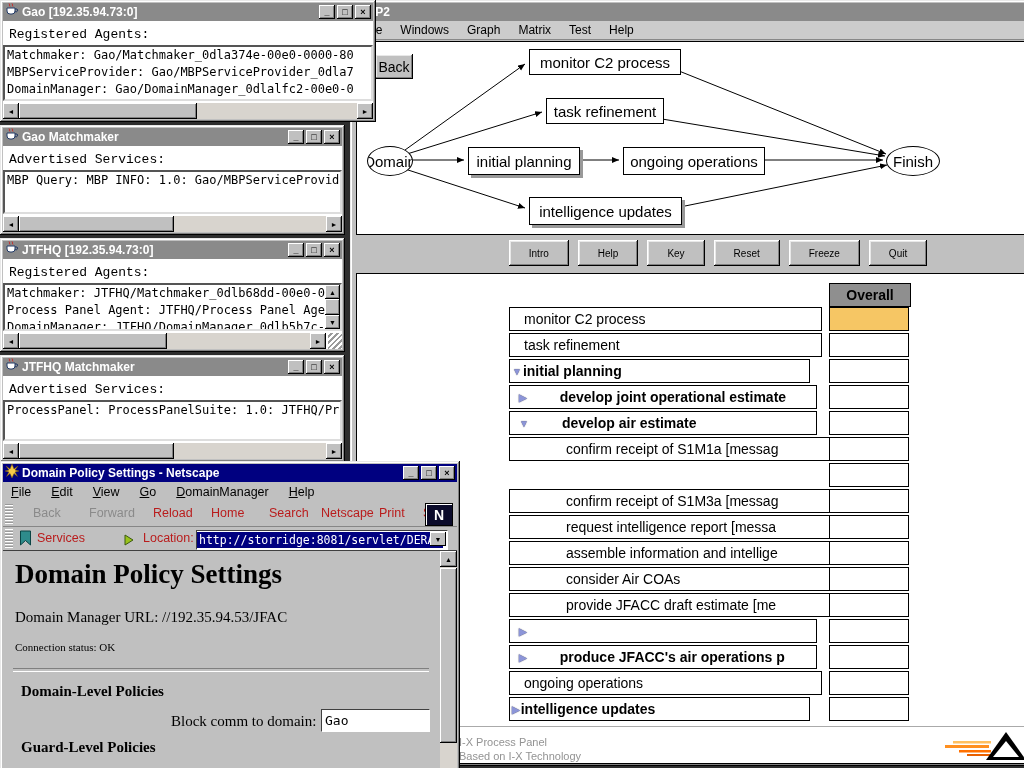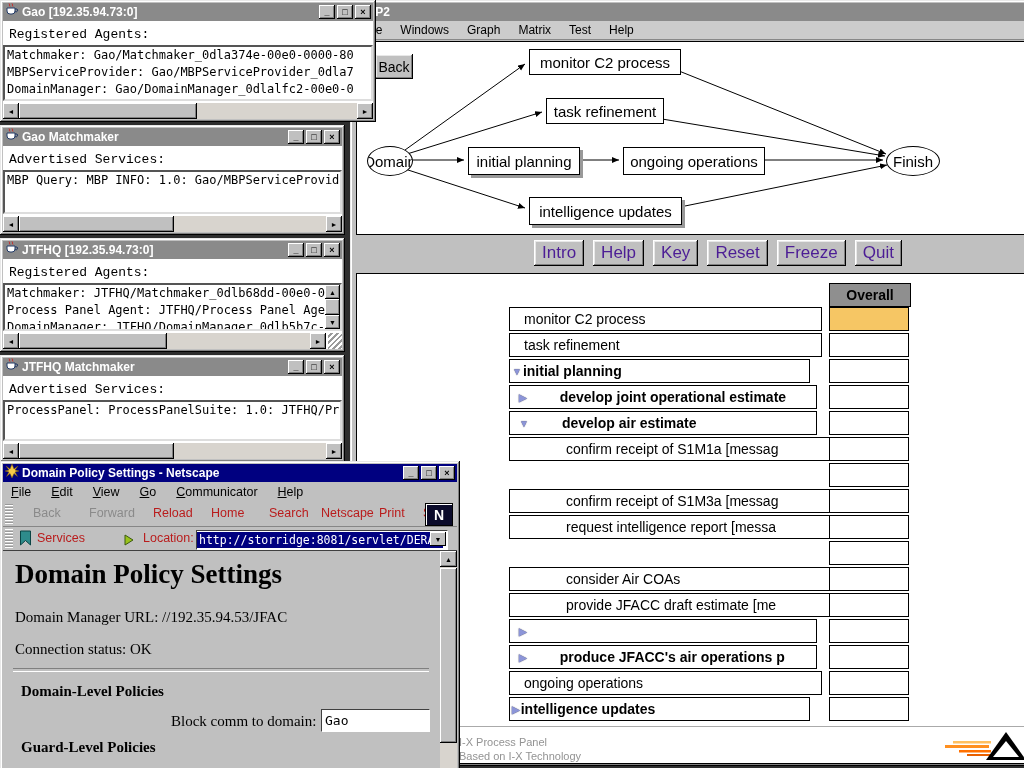--- a/index.html
+++ b/index.html
@@ -34,21 +34,21 @@
   .ip2-menu{position:absolute;left:3px;right:3px;top:21px;height:18px;background:#ccc;border-bottom:1px solid #888;
             display:flex;align-items:center;gap:18px;padding-left:10px;font-size:12px;color:#000;}
   .garea{position:absolute;left:6px;top:41px;width:674px;height:192px;background:#fff;border:1px solid #000;}
   .gnode{position:absolute;border:1px solid #000;background:#fff;font-size:15px;color:#000;
          display:flex;align-items:center;justify-content:center;white-space:nowrap;overflow:hidden;}
   .gell{border-radius:50%;}
   .gshadow{box-shadow:3px 3px 0 #999;}
   .backbtn{position:absolute;left:18px;top:12px;width:38px;height:25px;font-size:14px;color:#000;
            display:flex;align-items:center;justify-content:center;}
   .ctlrow{position:absolute;left:0;top:240px;width:736px;display:flex;justify-content:center;gap:9px;}
-  .ctlbtn{height:26px;padding:0 8px;font-size:17px;color:#4c1d95;display:flex;align-items:center;justify-content:center;}
+  .ctlbtn{height:26px;padding:0 20px;font-size:10px;color:#000000;display:flex;align-items:center;justify-content:center;}
   .panel{position:absolute;left:6px;top:273px;width:674px;height:489px;background:#fff;border:1px solid #000;overflow:hidden;}
   .ohdr{position:absolute;left:472px;top:9px;width:80px;height:22px;background:#8f8f8f;border:1px solid #000;
         font-size:14px;font-weight:bold;color:#000;display:flex;align-items:center;justify-content:center;}
   .trow{position:absolute;left:152px;width:297px;height:22px;border:1px solid #000;background:#fff;
         font-size:14px;color:#000;display:flex;align-items:center;white-space:nowrap;overflow:hidden;}
   .trow .lbl{display:inline-block;}
   .ocell{position:absolute;left:472px;width:78px;height:22px;border:1px solid #000;background:#fff;}
   .ocell.active{background:#F6C664;}
   .b{font-weight:bold;}
   .tri{font-size:10px;color:#8C95D8;text-shadow:0 0 1px #334;flex:none;}
@@ -168,20 +168,23 @@
         </div>
       <div class="trow ind2" style="top:163px;">
           <span class="lbl">confirm receipt of S1M1a [messag</span>
         </div>
       <div class="trow ind2" style="top:215px;">
           <span class="lbl">confirm receipt of S1M3a [messag</span>
         </div>
       <div class="trow ind2" style="top:241px;">
           <span class="lbl">request intelligence report [messa</span>
         </div>
+      <div class="trow ind2" style="top:267px;">
+          <span class="lbl">assemble information and intellige</span>
+        </div>
       <div class="trow ind2" style="top:293px;">
           <span class="lbl">consider Air COAs</span>
         </div>
       <div class="trow ind2" style="top:319px;">
           <span class="lbl">provide JFACC draft estimate [me</span>
         </div>
       <div class="trow ind1 b" style="top:345px;">
           <span class="tri">▶</span>
         </div>
       <div class="trow ind1 b" style="top:371px;">
@@ -361,21 +364,21 @@
           <span class="wbtn">_</span>
           <span class="wbtn">□</span>
           <span class="wbtn">×</span>
         </span>
     </div>
     <div class="ns-menu">
       <span class="mi">File</span>
       <span class="mi">Edit</span>
       <span class="mi">View</span>
       <span class="mi">Go</span>
-      <span class="mi">Communicator</span>
+      <span class="mi">DomainManager</span>
       <span class="mi">Help</span>
     </div>
 
     <div class="nsbar" style="top:40px;">
       <span class="gripv"></span>
       <span class="navb dis" style="left:30px;">Back</span>
       <span class="navb dis" style="left:86px;">Forward</span>
       <span class="navb" style="left:150px;">Reload</span>
       <span class="navb" style="left:208px;">Home</span>
       <span class="navb" style="left:266px;">Search</span>
@@ -397,21 +400,21 @@
       <span class="navb" style="left:140px;top:4px;">Location:</span>
       <span class="locfield">
         <span class="locsel">http://storridge:8081/servlet/DERA1</span>
         <span class="locdrop">▼</span>
       </span>
     </div>
 
     <div class="ns-content">
       <div class="serif" style="position:absolute;left:12px;top:8px;font-size:27px;font-weight:bold;">Domain Policy Settings</div>
       <div class="serif" style="position:absolute;left:12px;top:58px;font-size:15px;">Domain Manager URL: //192.35.94.53/JFAC</div>
-      <div class="serif" style="position:absolute;left:12px;top:90px;font-size:15px;">Connection status: OK</div>
+      <div class="serif" style="position:absolute;left:12px;top:90px;font-size:11px;">Connection status: OK</div>
       <div class="ns-hr"></div>
       <div class="serif" style="position:absolute;left:18px;top:132px;font-size:15px;font-weight:bold;">Domain-Level Policies</div>
       <div class="serif" style="position:absolute;left:168px;top:162px;font-size:15px;">Block comm to domain:</div>
       <input class="gao-input" value="Gao" style="">
       <div class="serif" style="position:absolute;left:18px;top:188px;font-size:15px;font-weight:bold;">Guard-Level Policies</div>
       <div class="ns-vscroll">
         <span class="vbtn" style="top:0;width:17px;height:16px;">▲</span>
         <span class="sthumb" style="position:absolute;top:17px;left:0;width:17px;height:175px;"></span>
       </div>
     </div>

